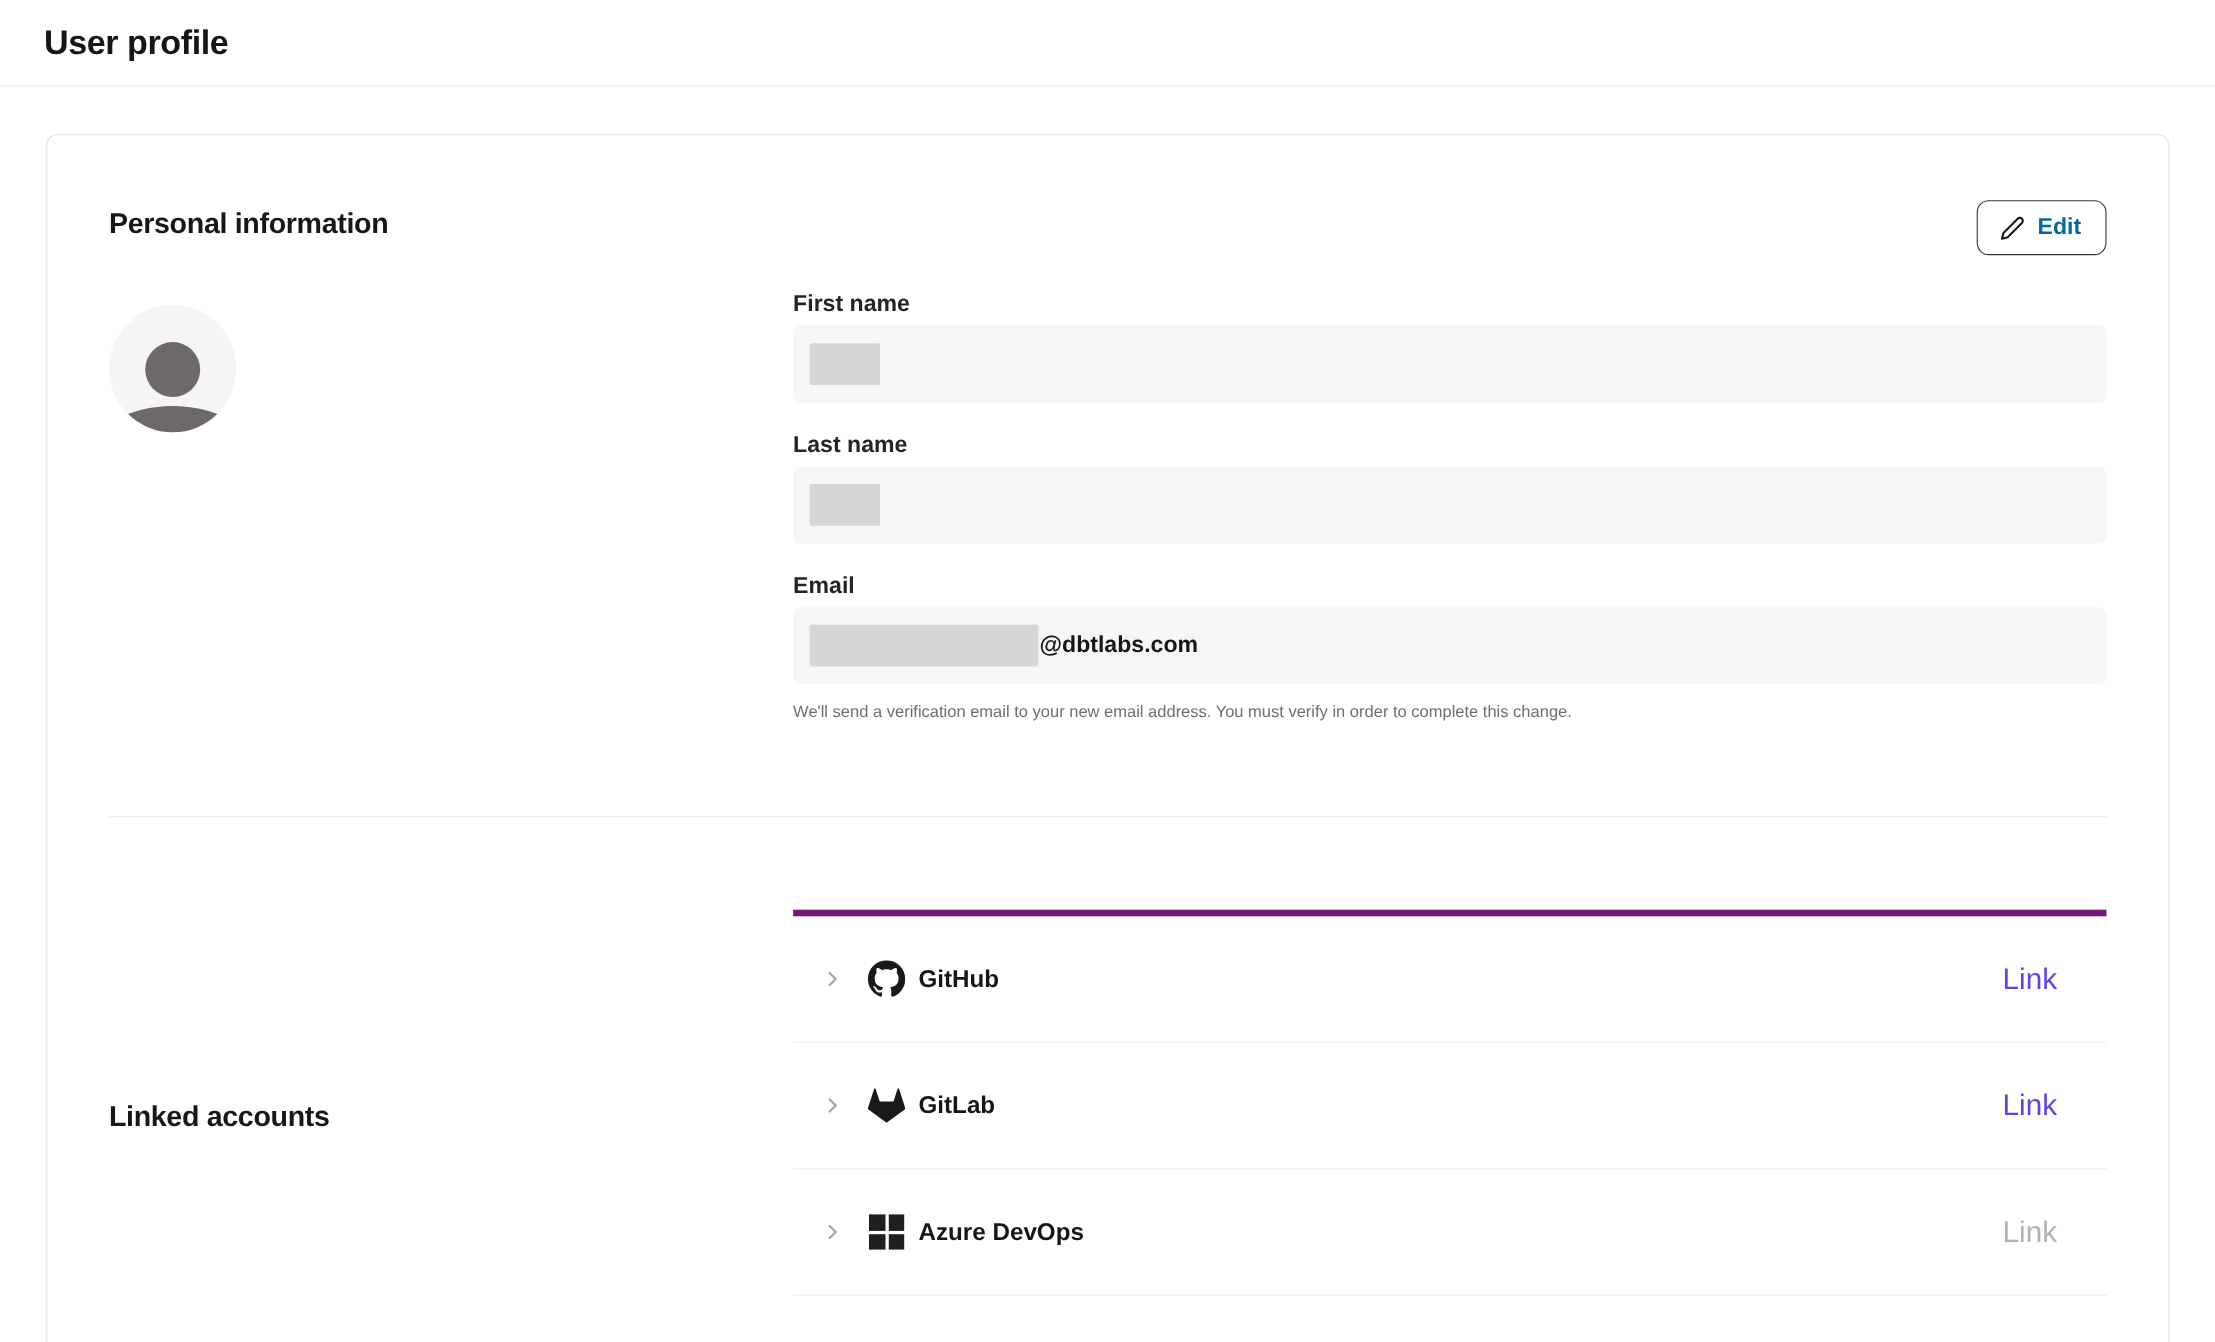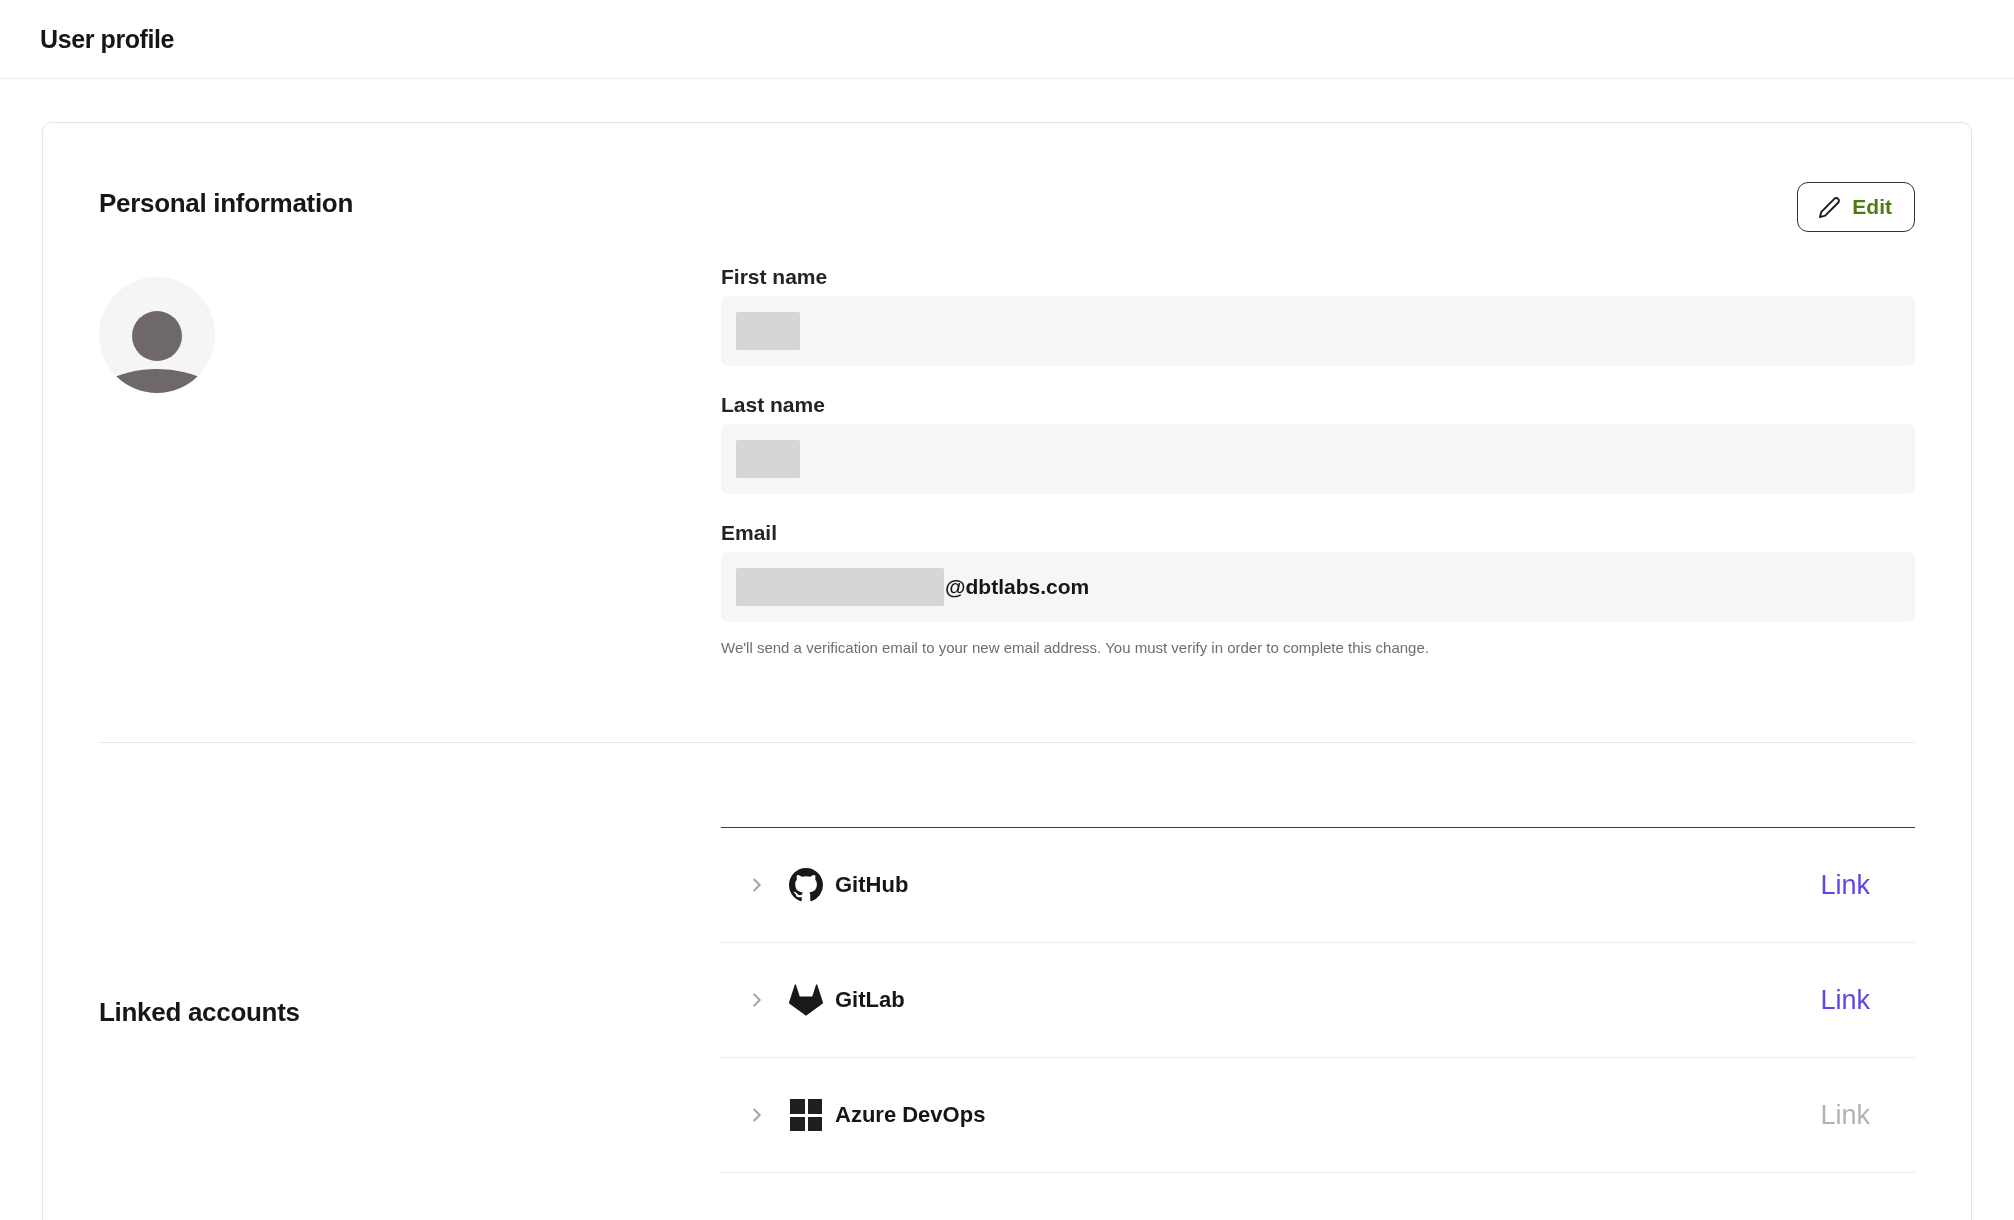--- a/index.html
+++ b/index.html
@@ -14,21 +14,21 @@
   
   .page-header {
     height: 79px;
     display: flex;
     align-items: center;
     padding-left: 40px;
     border-bottom: 1px solid #ededed;
     background: #ffffff;
   }
   .page-header h1 {
-    font-size: 25px;
+    font-size: 31px;
     font-weight: 700;
     letter-spacing: -0.4px;
     color: #161616;
   }
 
   
   .card {
     margin: 43px 42px 0 42px;
     border: 1px solid #e4e4e4;
     border-radius: 10px;
@@ -55,21 +55,21 @@
     display: flex;
     align-items: center;
     gap: 11px;
     background: #ffffff;
     border: 1.6px solid #343434;
     border-radius: 11px;
     padding: 12px 22px 12px 20px;
     font-family: "Liberation Sans", sans-serif;
     font-size: 21px;
     font-weight: 700;
-    color: #4d7c0f;
+    color: #0369a1;
     cursor: pointer;
     margin-top: -3px;
   }
   .edit-btn svg { display: block; }
 
   
   .cols { display: flex; margin-top: 32px; }
   .col-left { width: 622px; flex: none; }
   .col-right { flex: 1; min-width: 0; }
 
@@ -139,21 +139,21 @@
     height: 1px;
     background: #e7e7e7;
     margin-top: 82px;
   }
 
   
   .linked-cols { display: flex; align-items: center; }
   .linked-cols .col-left h2 { margin-top: 108px; }
   .accounts-list {
     margin-top: 84px;
-    border-top: 1px solid #701a75;
+    border-top: 6px solid #701a75;
   }
   .acct-row {
     height: 115px;
     display: flex;
     align-items: center;
     border-bottom: 1px solid #ebebeb;
     padding-left: 25px;
     cursor: pointer;
   }
   .chevron {

